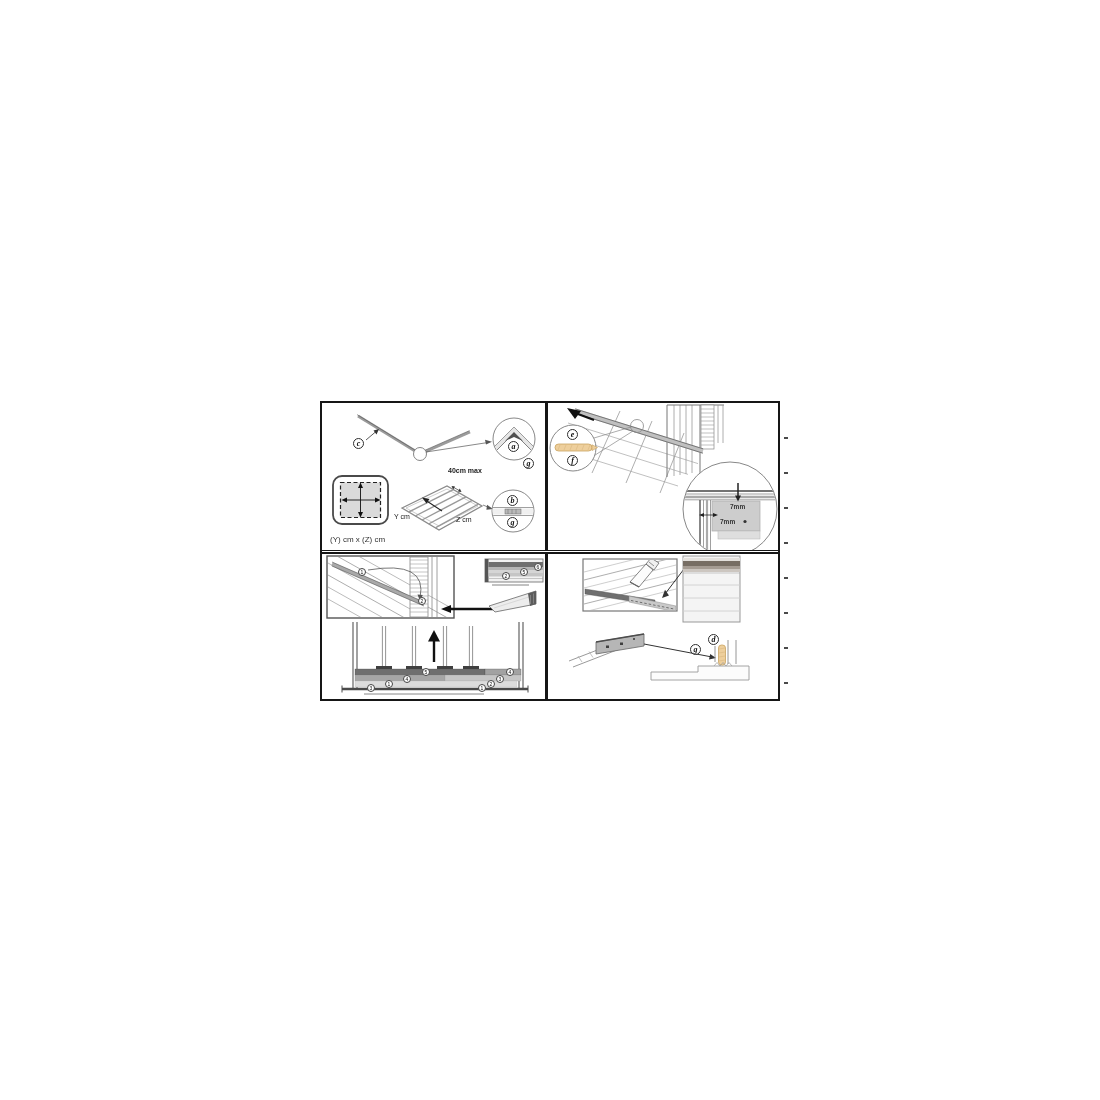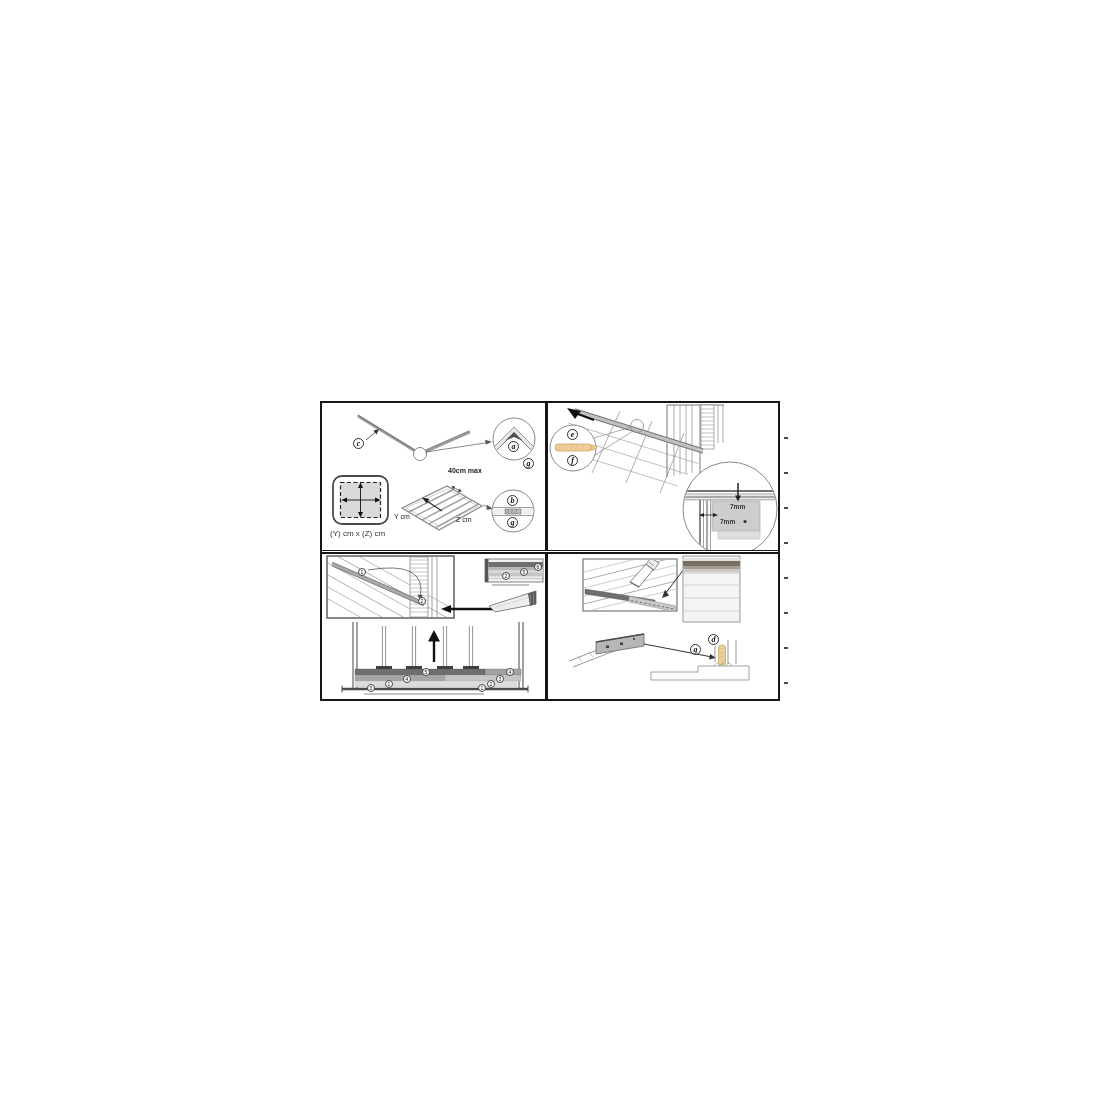--- a/index.html
+++ b/index.html
@@ -105,21 +105,21 @@
         <polygon points="38.5,114.5 36,109 41,109" fill="#111"></polygon>
       </svg>
       <div class="co" style="left:31px;top:35px">c</div>
       <div class="co" style="left:186px;top:38px">a</div>
       <div class="co" style="left:201px;top:55px">g</div>
       <div class="co" style="left:185px;top:92px">b</div>
       <div class="co" style="left:185px;top:114px">g</div>
       <div class="lbl lbl-note" style="left:126px;top:64px">40cm max</div>
       <div class="lbl lbl-axis" style="left:72px;top:110px">Y cm</div>
       <div class="lbl lbl-axis" style="left:134px;top:113px">Z cm</div>
-      <div class="lbl lbl-size" style="left:8px;top:126px">(Y) cm x (Z) cm</div>
+      <div class="lbl lbl-size" style="left:8px;top:132px">(Y) cm x (Z) cm</div>
     </div>
 
     <div class="panel p-tr">
       <svg viewBox="0 0 230 147" width="230" height="147" preserveAspectRatio="none">
 
         <line x1="20" y1="20" x2="150" y2="60.6" stroke="#b0b0b0" stroke-width="0.8"></line>
         <line x1="14" y1="32" x2="140" y2="71.4" stroke="#b0b0b0" stroke-width="0.8"></line>
         <line x1="24" y1="50" x2="130" y2="83" stroke="#b0b0b0" stroke-width="0.8"></line>
         <line x1="72" y1="8" x2="44" y2="70" stroke="#999" stroke-width="0.8"></line>
         <line x1="104" y1="18" x2="78" y2="80" stroke="#999" stroke-width="0.8"></line>

